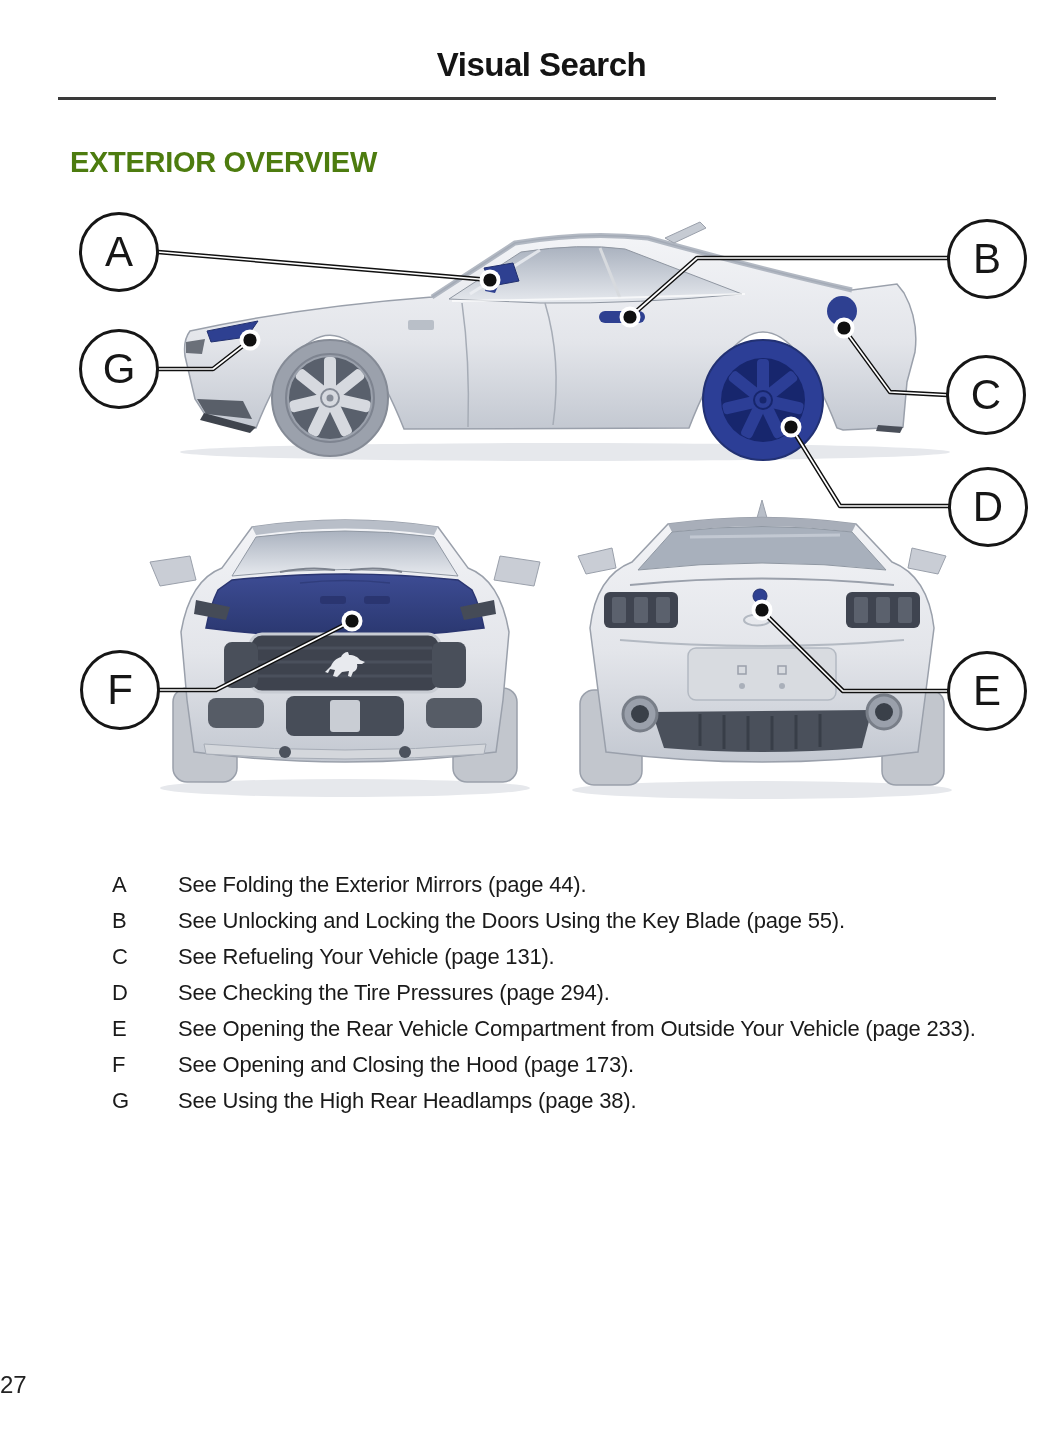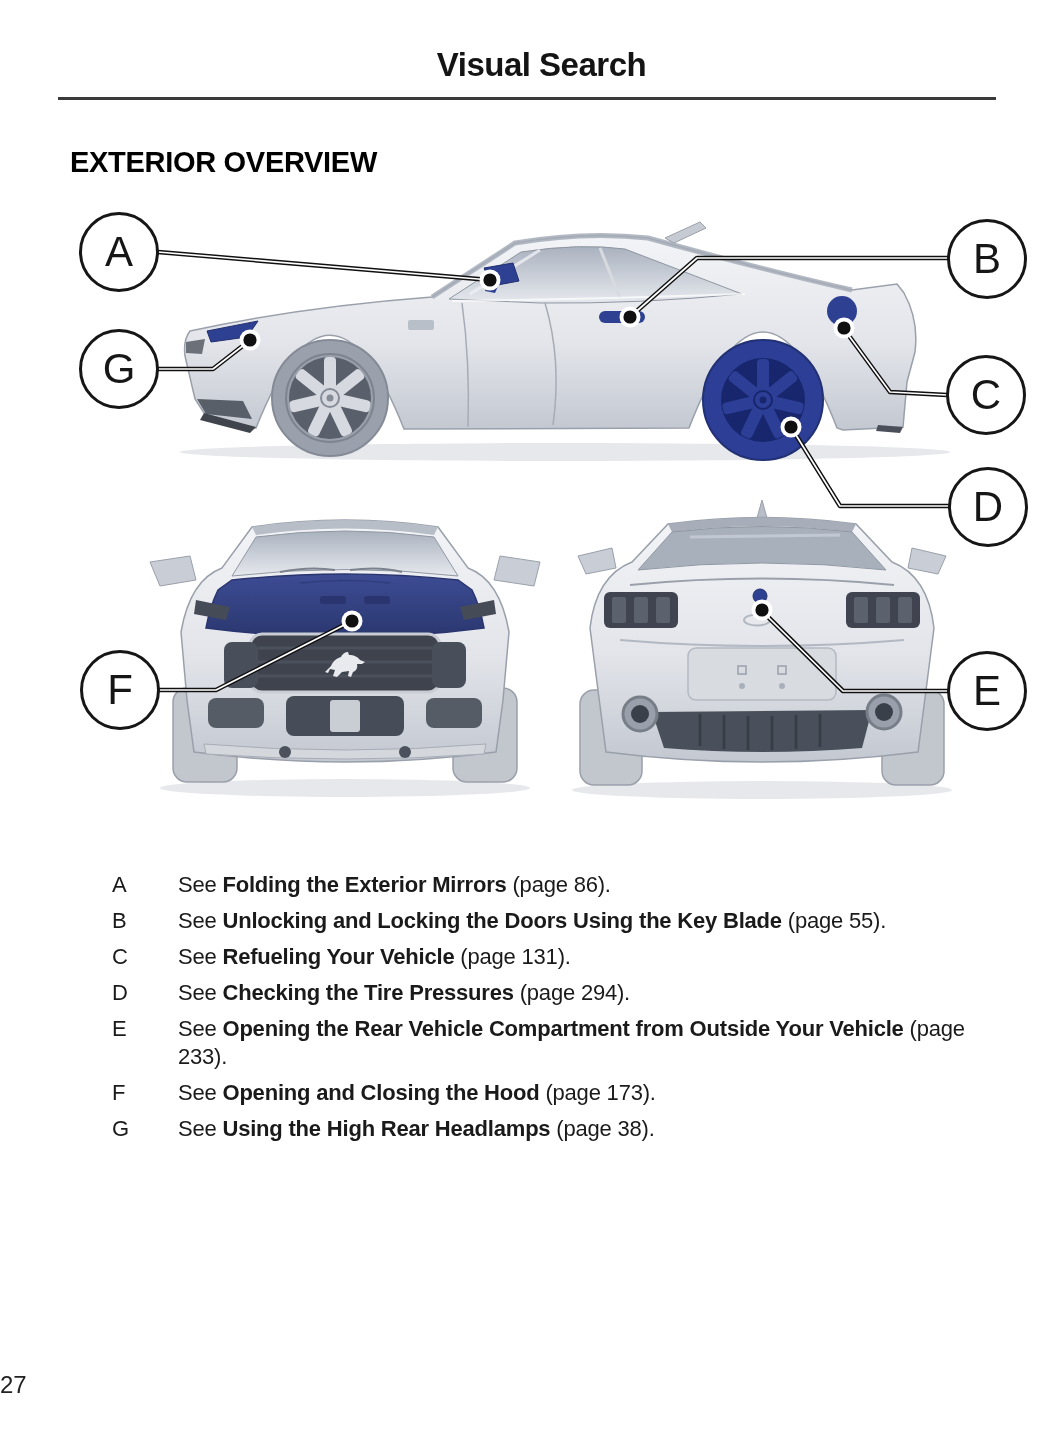--- a/index.html
+++ b/index.html
@@ -9,21 +9,21 @@
   }
   .header-title{
     position:absolute;top:46px;left:0;right:0;text-align:center;
     font-size:33px;font-weight:700;letter-spacing:-0.5px;color:#141414;padding-left:28px;
   }
   .header-rule{
     position:absolute;top:97px;left:58px;width:938px;height:2.5px;background:#3a3a3a;
   }
   .section-title{
     position:absolute;top:146px;left:70px;
-    font-size:29px;font-weight:700;letter-spacing:-0.3px;color:#000000;
+    font-size:29px;font-weight:700;letter-spacing:-0.3px;color:#4d7c0f;
   }
   .diagram-layer{position:absolute;left:0;top:0;width:1055px;height:1448px;z-index:1;pointer-events:none;}
   .lead-case{stroke:#101010;stroke-width:4.6;fill:none;stroke-linejoin:round;stroke-linecap:round;}
   .lead-core{stroke:#ffffff;stroke-width:1.7;fill:none;stroke-linejoin:round;stroke-linecap:round;}
   .callout{
     position:absolute;width:80px;height:80px;box-sizing:border-box;
     border:3px solid #161616;border-radius:50%;background:#ffffff;
     display:flex;align-items:center;justify-content:center;
     font-size:42px;font-weight:400;color:#161616;z-index:5;
   }
@@ -31,21 +31,21 @@
   .callout-g{left:79px;top:329px;}
   .callout-b{left:947px;top:219px;}
   .callout-c{left:946px;top:355px;}
   .callout-d{left:948px;top:467px;}
   .callout-f{left:80px;top:650px;}
   .callout-e{left:947px;top:651px;}
   .legend{position:absolute;top:871px;left:112px;width:912px;z-index:3;}
   .legend-row{display:flex;margin-bottom:8px;font-size:22px;line-height:28px;letter-spacing:-0.2px;color:#1a1a1a;}
   .legend-letter{width:66px;flex:none;}
   .legend-text{width:838px;}
-  .legend-text b{font-weight:700;}
+  .legend-text b{font-weight:400;}
   .page-number{
     position:absolute;top:1371px;left:0;right:0;text-align:left;
     font-size:24px;color:#222222;z-index:3;
   }
 </style>
 </head>
 <body>
 
 <div class="page">
 
@@ -279,21 +279,21 @@
   <div class="callout callout-f">
       <span>F</span>
     </div>
   <div class="callout callout-g">
       <span>G</span>
     </div>
 
   <div class="legend">
     <div class="legend-row">
       <div class="legend-letter">A</div>
-      <div class="legend-text"><span>See </span><b>Folding the Exterior Mirrors</b><span> (page 86).</span></div>
+      <div class="legend-text"><span>See </span><b>Folding the Exterior Mirrors</b><span> (page 44).</span></div>
     </div>
     <div class="legend-row">
       <div class="legend-letter">B</div>
       <div class="legend-text"><span>See </span><b>Unlocking and Locking the Doors Using the Key Blade</b><span> (page 55).</span></div>
     </div>
     <div class="legend-row">
       <div class="legend-letter">C</div>
       <div class="legend-text"><span>See </span><b>Refueling Your Vehicle</b><span> (page 131).</span></div>
     </div>
     <div class="legend-row">

